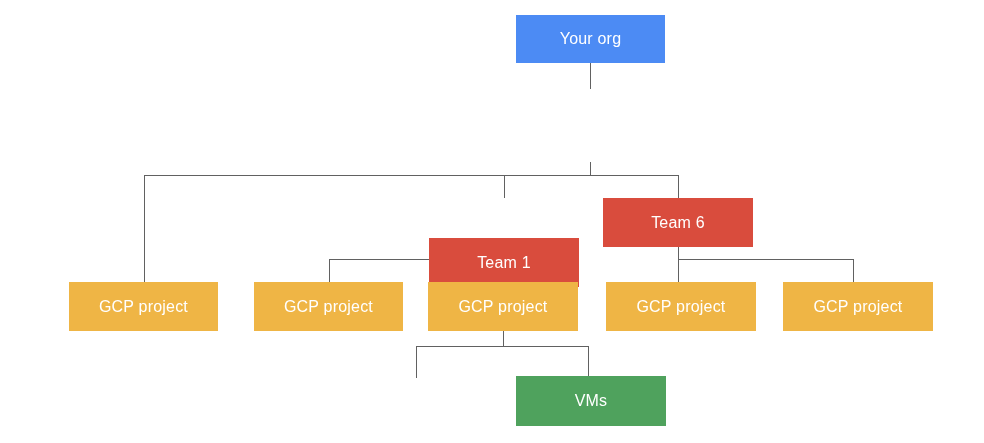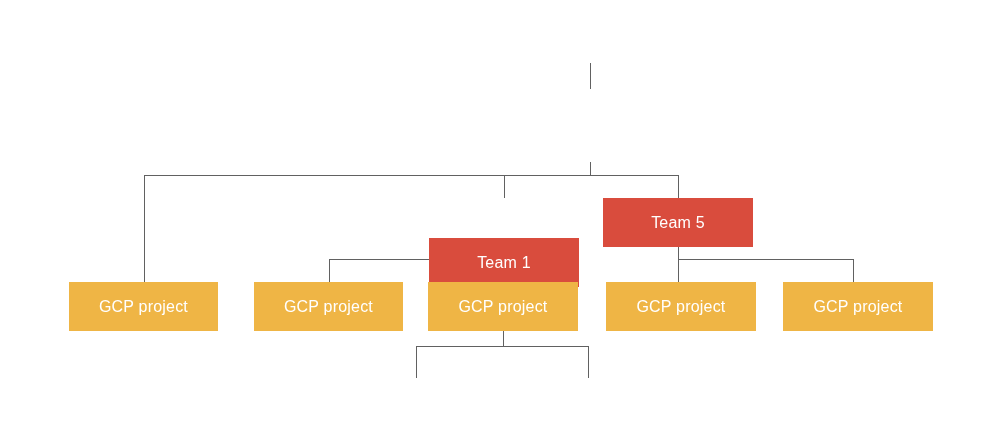--- a/index.html
+++ b/index.html
@@ -80,28 +80,31 @@
       <path d="M503.5,331 V346"></path>
 
       <path d="M416,346.5 H588"></path>
 
       <path d="M416.5,346 V378"></path>
 
       <path d="M588.5,346 V378"></path>
     </g>
   </svg>
 
+  <div class="node" style="left: 516px; top: 15px; width: 149px; height: 48px; background: rgb(76, 139, 244);">
+    <span class="label">Your org</span>
+  </div>
 
 
   <div class="node" style="left: 429px; top: 198px; width: 150px; height: 49px; background: rgb(217, 76, 61); margin-top: 40px;">
     <span class="label">Team 1</span>
   </div>
 
   <div class="node" style="left: 603px; top: 198px; width: 150px; height: 49px; background: rgb(217, 76, 61);">
-    <span class="label">Team 5</span>
+    <span class="label">Team 6</span>
   </div>
 
   <div class="node" style="left: 69px; top: 282px; width: 149px; height: 49px; background: rgb(239, 181, 69);">
     <span class="label">GCP project</span>
   </div>
 
   <div class="node" style="left: 254px; top: 282px; width: 149px; height: 49px; background: rgb(239, 181, 69);">
     <span class="label">GCP project</span>
   </div>
 
@@ -111,14 +114,17 @@
 
   <div class="node" style="left: 606px; top: 282px; width: 150px; height: 49px; background: rgb(239, 181, 69);">
     <span class="label">GCP project</span>
   </div>
 
   <div class="node" style="left: 783px; top: 282px; width: 150px; height: 49px; background: rgb(239, 181, 69);">
     <span class="label">GCP project</span>
   </div>
 
 
+  <div class="node" style="left: 516px; top: 376px; width: 150px; height: 50px; background: rgb(79, 162, 93);">
+    <span class="label">VMs</span>
+  </div>
 
 </div>
 
 </body></html>

